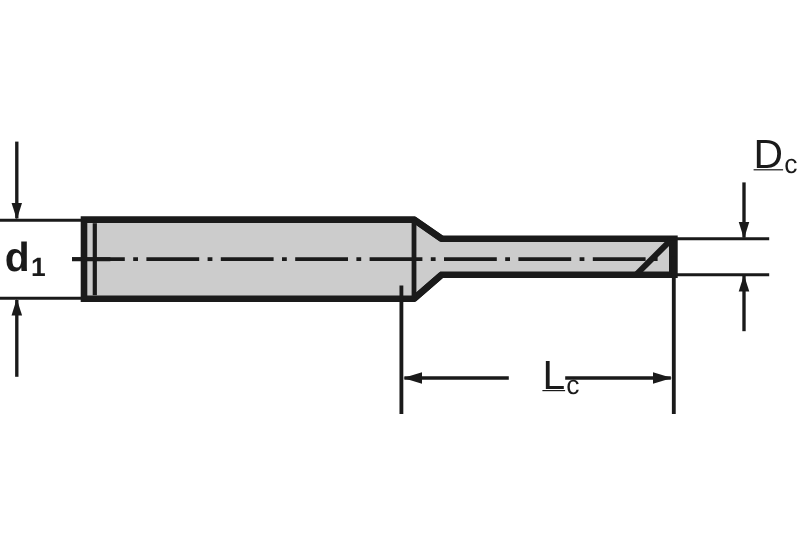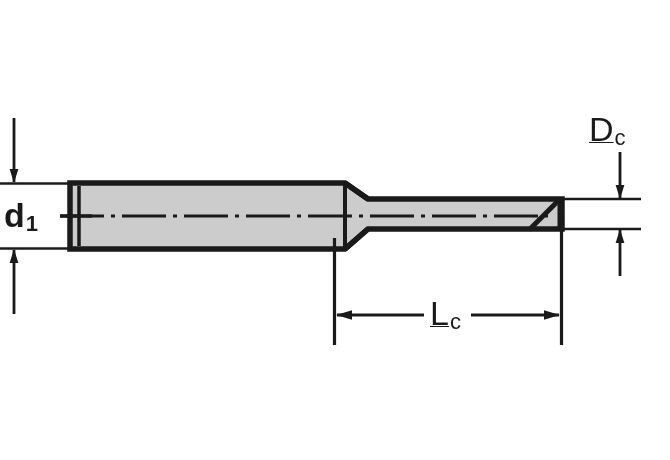--- a/index.html
+++ b/index.html
@@ -42,26 +42,26 @@
     font-size: 22px;
     vertical-align: sub;
     margin-left: 1px;
   }
   #label-d1 {
     left: 4px;
     top: 198px;
     font-weight: bold;
   }
   #label-dc {
-    left: 589px;
+    left: 628px;
     top: 112px;
     text-decoration: underline;
   }
   #label-lc {
-    left: 430px;
+    left: 452px;
     top: 296px;
     text-decoration: underline;
   }
 </style>
 </head>
 <body>
 
 <div id="stage">
 
   <svg id="drawing-svg" viewBox="0 0 670 460" xmlns="http://www.w3.org/2000/svg">

